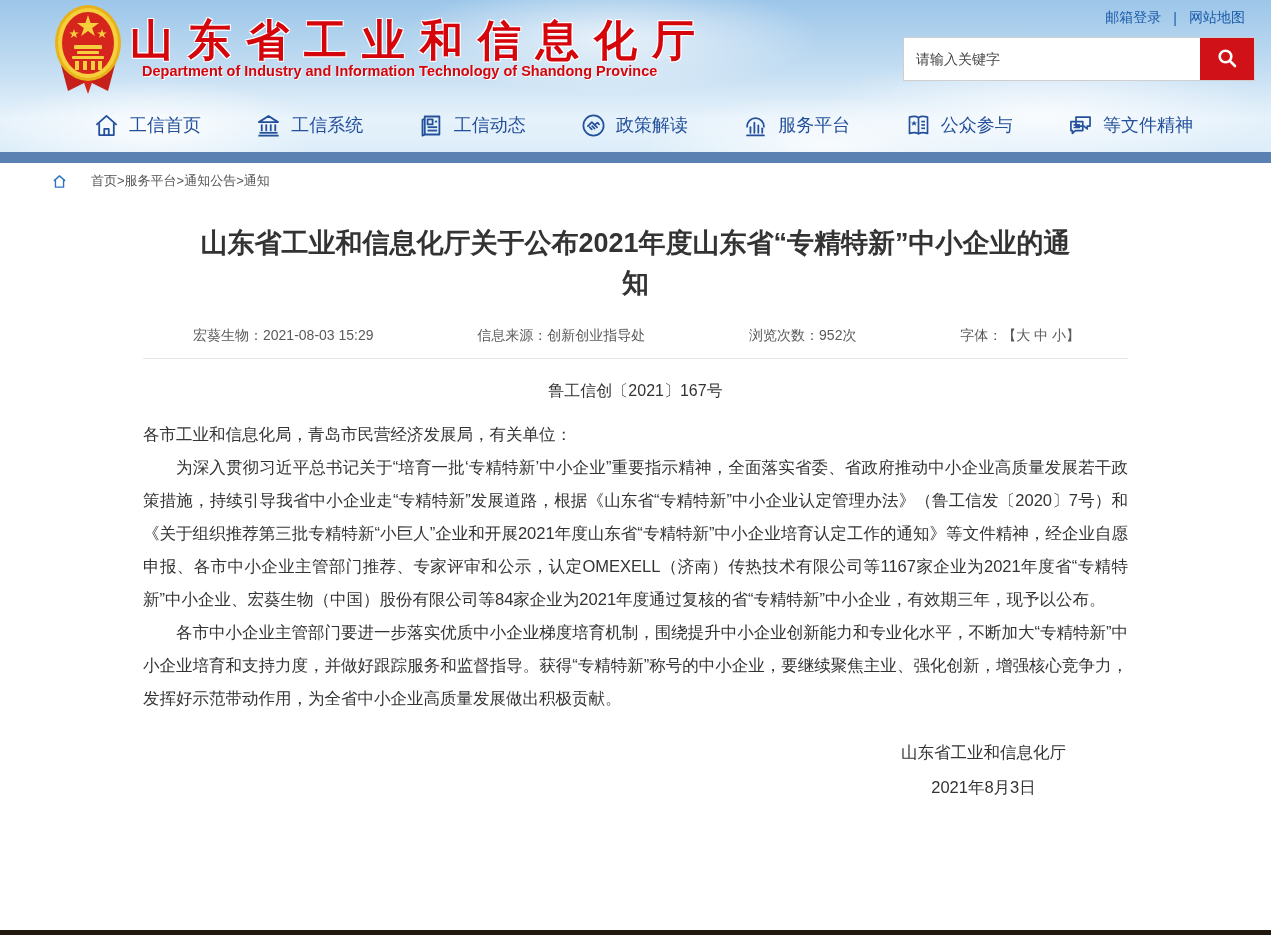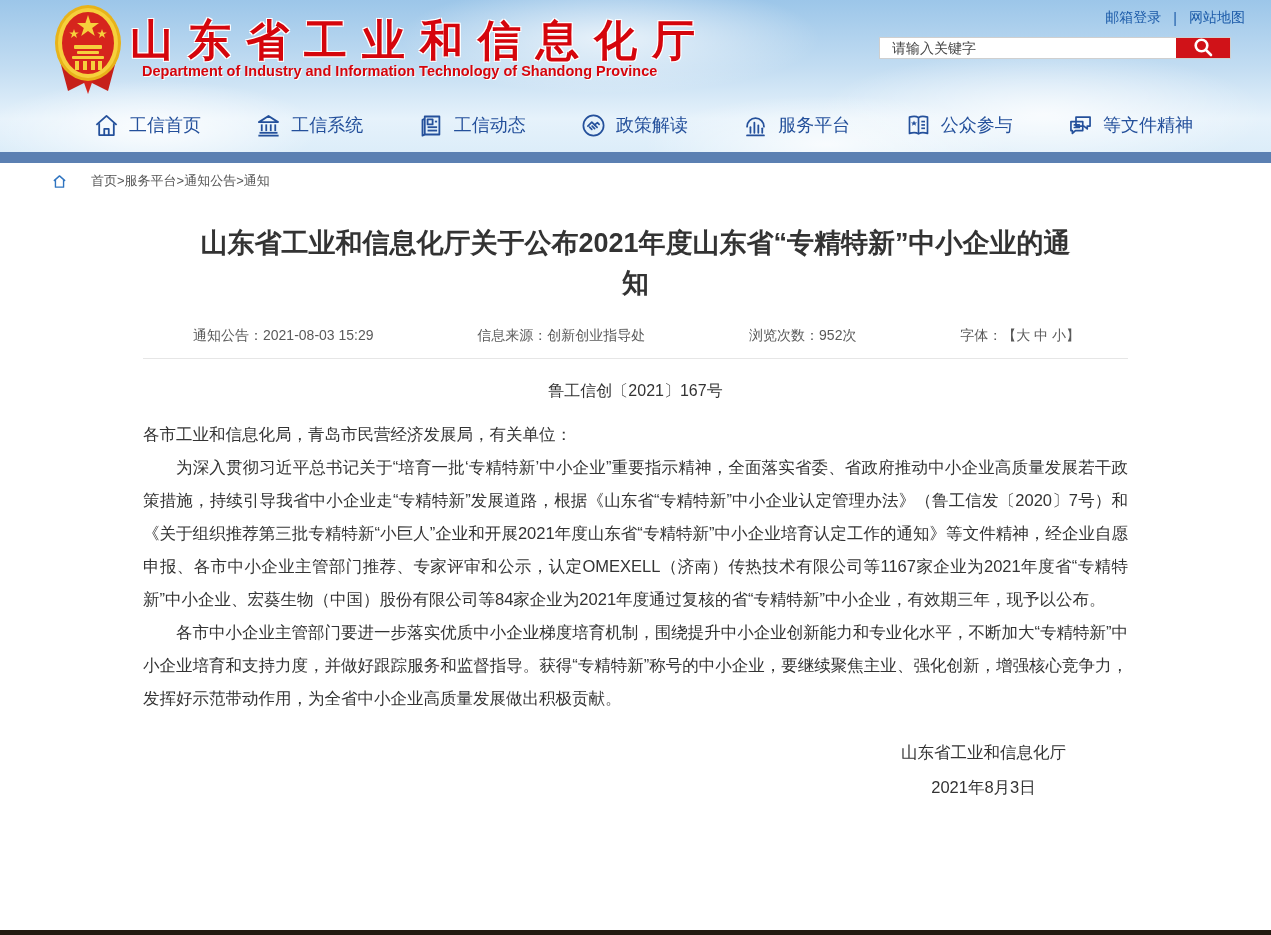--- a/index.html
+++ b/index.html
@@ -31,21 +31,21 @@
     font-size:14.5px; font-weight:bold; color:#d5050c;
     text-shadow: 1px 1px 0 #fff; white-space:nowrap;
   }
   .top-links {
     position:absolute; right:26px; top:9px; font-size:14px; color:#1b5aa8;
     display:flex; gap:12px; align-items:center;
   }
   .top-links a { color:#1b5aa8; text-decoration:none; cursor:pointer; }
   .top-links .sep { color:#1b5aa8; }
   .search-box {
-    position:absolute; right:40px; top:37px; width:352px; height:22px;
+    position:absolute; right:16px; top:37px; width:352px; height:44px;
     display:flex; background:#fff; border:1px solid #cfcfcf;
   }
   .search-input {
     flex:1; border:none; outline:none; padding:0 12px; font-size:14px; color:#333;
     font-family:inherit;
   }
   .search-input::placeholder { color:#444; opacity:1; }
   .search-btn {
     width:54px; height:100%; background:#d01218; border:none; cursor:pointer;
     display:flex; align-items:center; justify-content:center;
@@ -241,21 +241,21 @@
     <span class="crumb">首页</span><span>&gt;</span><span class="crumb">服务平台</span><span>&gt;</span><span class="crumb">通知公告</span><span>&gt;</span><span class="crumb">通知</span>
   </span>
 </div>
 
 <div class="article">
 
   <h1 class="article-title">山东省工业和信息化厅关于公布2021年度山东省“专精特新”中小企业的通知</h1>
 
   <div class="meta-row">
     <span class="meta-item">
-      <span>通知公告：</span><span>2021-08-03 15:29</span>
+      <span>宏葵生物：</span><span>2021-08-03 15:29</span>
     </span>
     <span class="meta-item">
       <span>信息来源：</span><span>创新创业指导处</span>
     </span>
     <span class="meta-item">
       <span>浏览次数：</span><span>952次</span>
     </span>
     <span class="meta-item">
       <span>字体：</span><span>【大 中 小】</span>
     </span>

